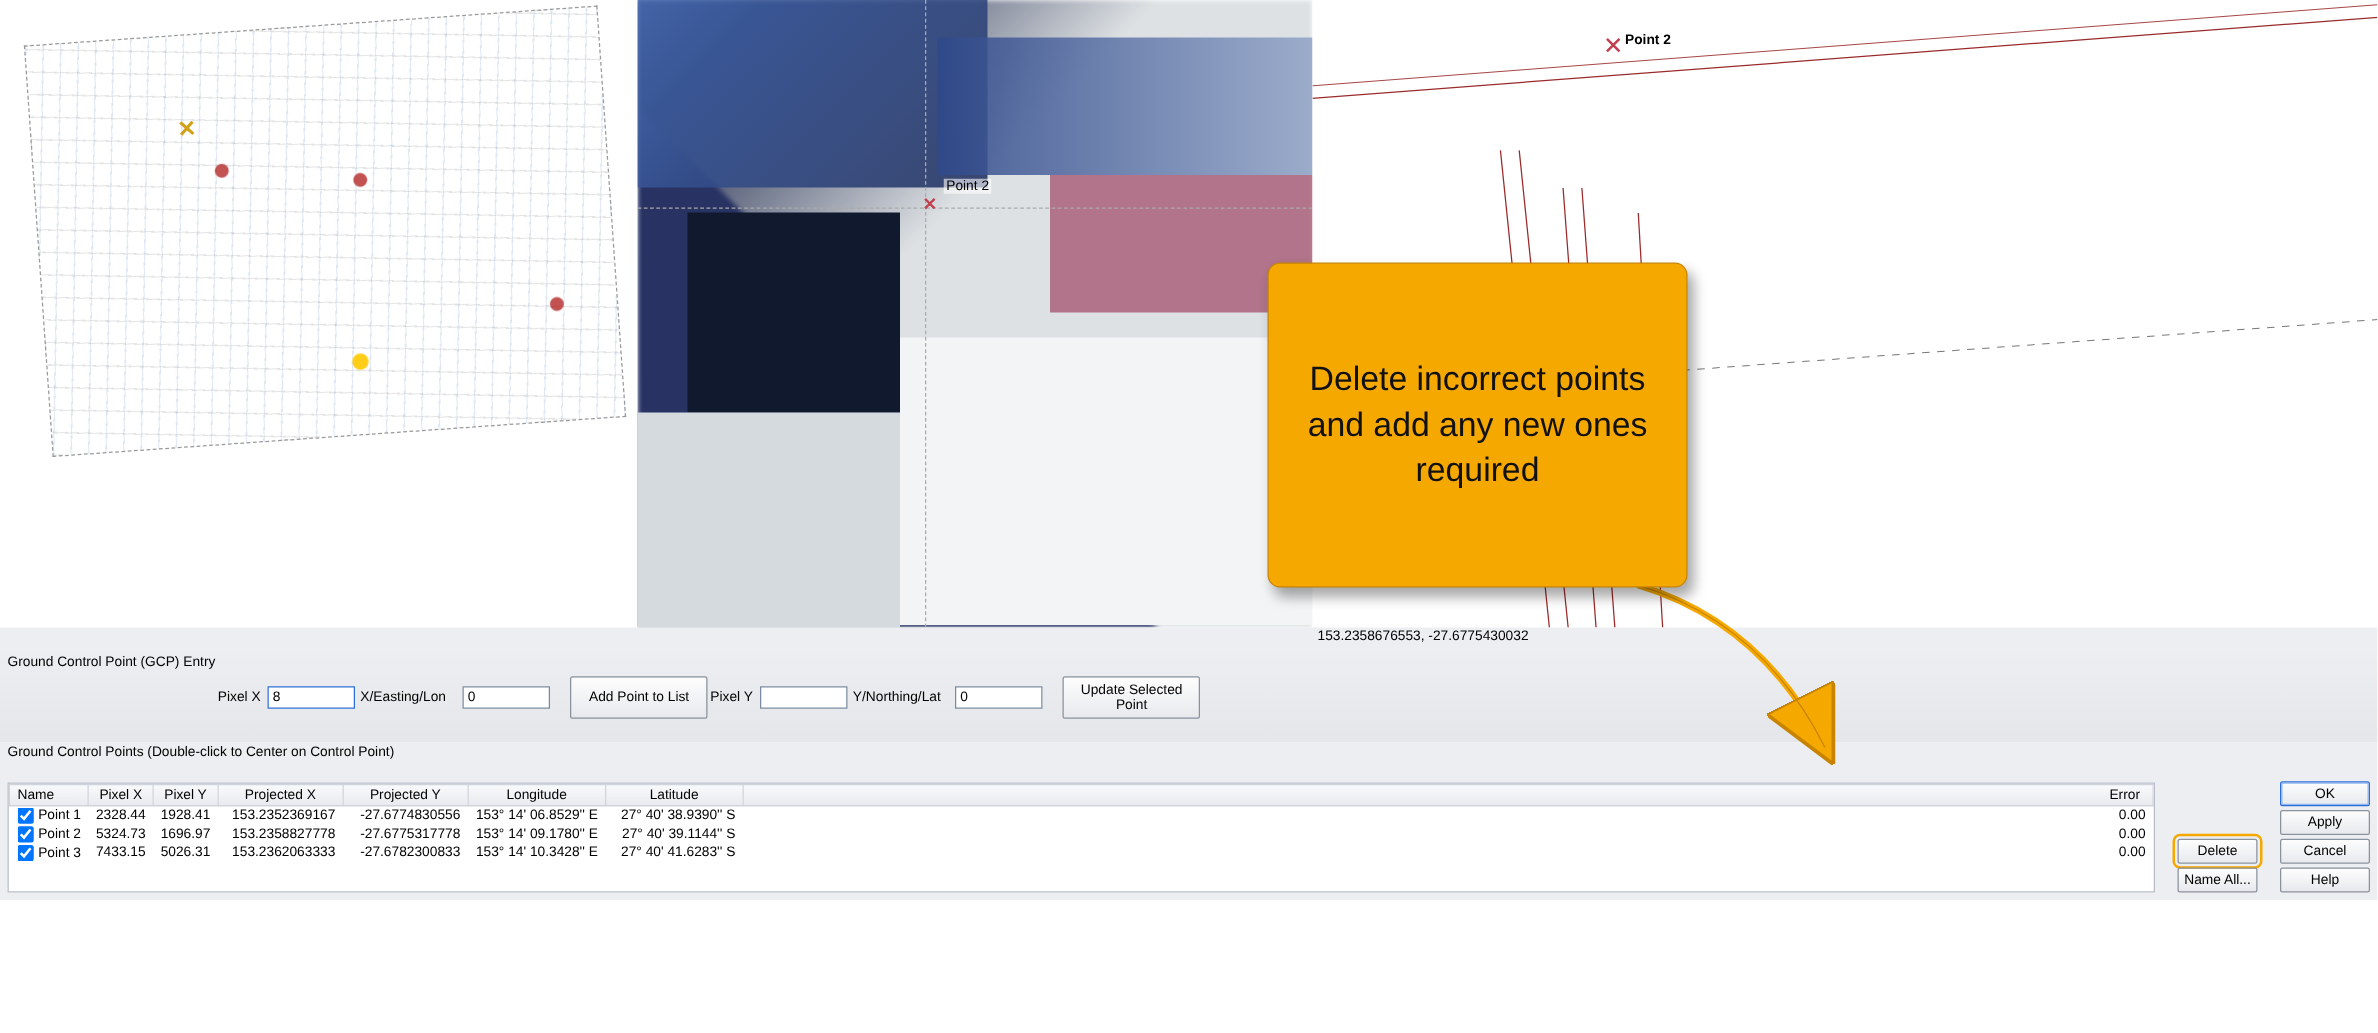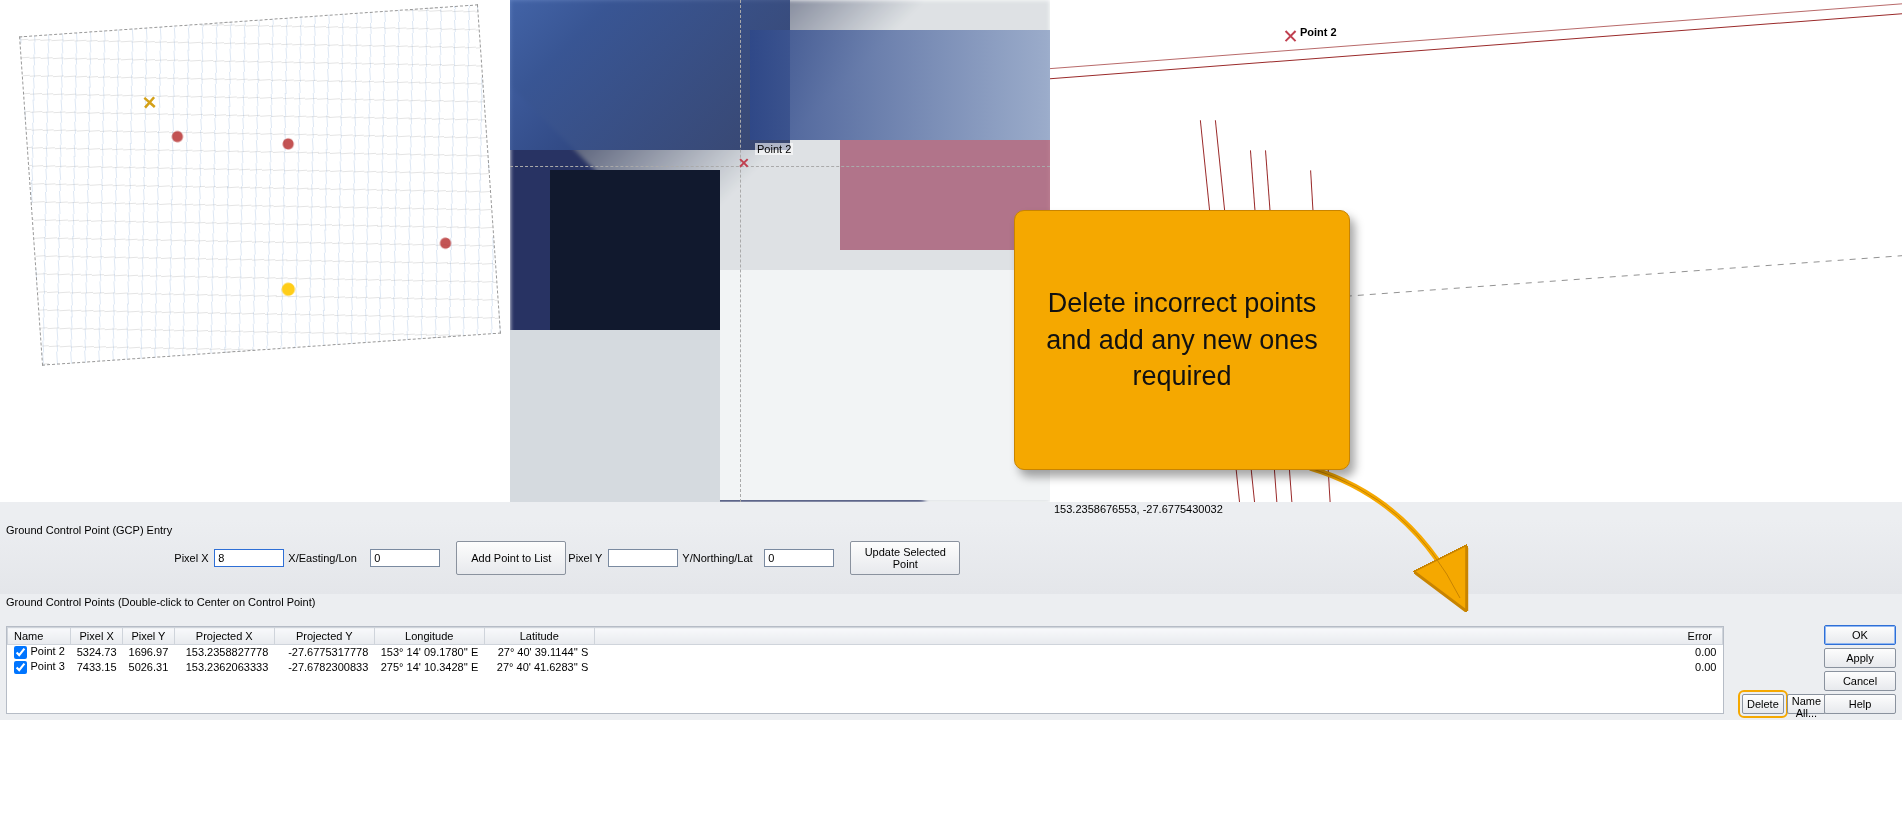--- a/index.html
+++ b/index.html
@@ -189,21 +189,21 @@
       white-space:nowrap;
     }
     td.num { text-align:right; }
     td.numc { text-align:right; }
     td.errv { text-align:right; padding-right:10px;}
     td.name-cell { text-align:left; }
     input.chk { margin-right:4px; vertical-align:middle;}
 
     .side-btns {
       display:flex;
-      flex-direction:row;
+      flex-direction:column;
       gap:3px;
       width:64px;
       padding-top:1px;
     }
     .side-btns .btn { width:100%; padding:0 4px; height:20px;}
     .delete-highlight {
       outline:2px solid #f5a800;
       outline-offset:2px;
     }
 
@@ -313,36 +313,46 @@
             <th class="px">Pixel Y</th>
             <th class="proj">Projected X</th>
             <th class="proj">Projected Y</th>
             <th class="lon">Longitude</th>
             <th class="lat">Latitude</th>
             <th class="err">Error</th>
           </tr>
         </thead>
         <tbody id="gcp-tbody">
             <tr>
+              <td class="name-cell"><input type="checkbox" class="chk" checked="" style="">Point 1</td>
+              <td class="num">2328.44</td>
+              <td class="num">1928.41</td>
+              <td class="num">153.2352369167</td>
+              <td class="num">-27.6774830556</td>
+              <td class="numc">153° 14' 06.8529'' E</td>
+              <td class="numc">27° 40' 38.9390'' S</td>
+              <td class="errv">0.00</td>
+            </tr>
+            <tr>
               <td class="name-cell"><input type="checkbox" class="chk" checked="" style="">Point 2</td>
               <td class="num">5324.73</td>
               <td class="num">1696.97</td>
               <td class="num">153.2358827778</td>
               <td class="num">-27.6775317778</td>
               <td class="numc">153° 14' 09.1780'' E</td>
               <td class="numc">27° 40' 39.1144'' S</td>
               <td class="errv">0.00</td>
             </tr>
             <tr>
               <td class="name-cell"><input type="checkbox" class="chk" checked="" style="">Point 3</td>
               <td class="num">7433.15</td>
               <td class="num">5026.31</td>
               <td class="num">153.2362063333</td>
               <td class="num">-27.6782300833</td>
-              <td class="numc">275° 14' 10.3428'' E</td>
+              <td class="numc">153° 14' 10.3428'' E</td>
               <td class="numc">27° 40' 41.6283'' S</td>
               <td class="errv">0.00</td>
             </tr>
           </tbody>
       </table>
     </div>
 
     <div class="side-btns">
       <button class="btn delete-highlight">Delete</button>
       <button class="btn">Name All...</button>

